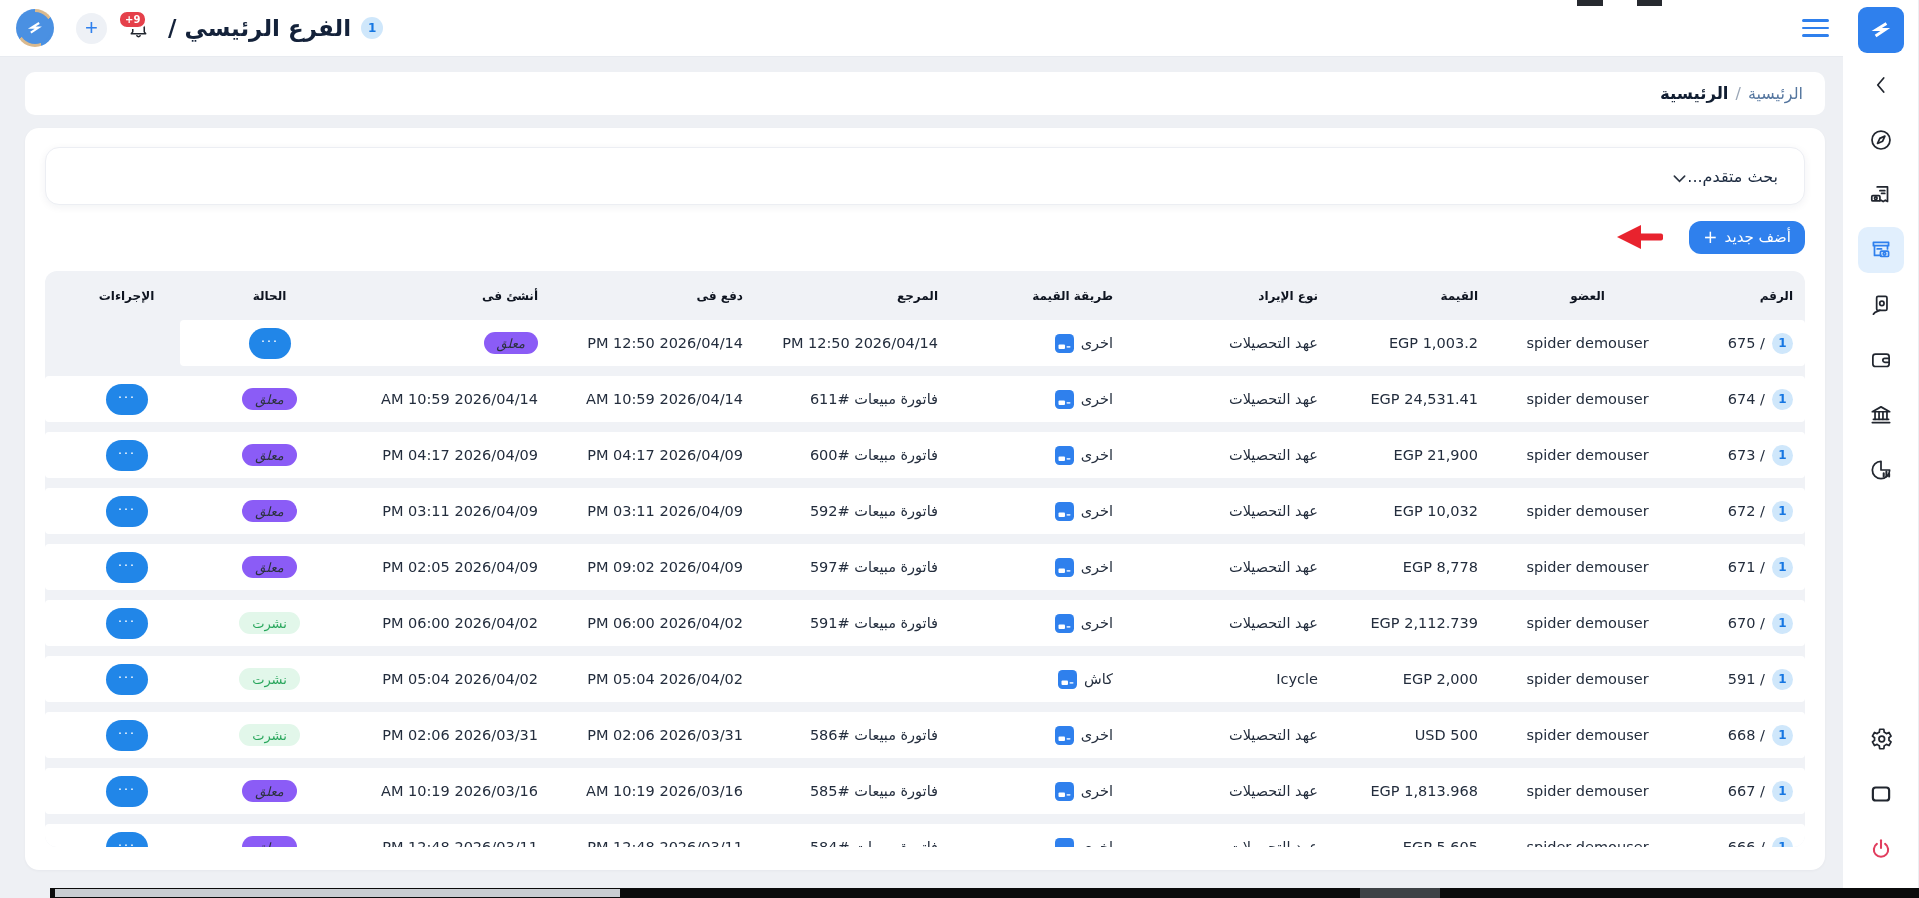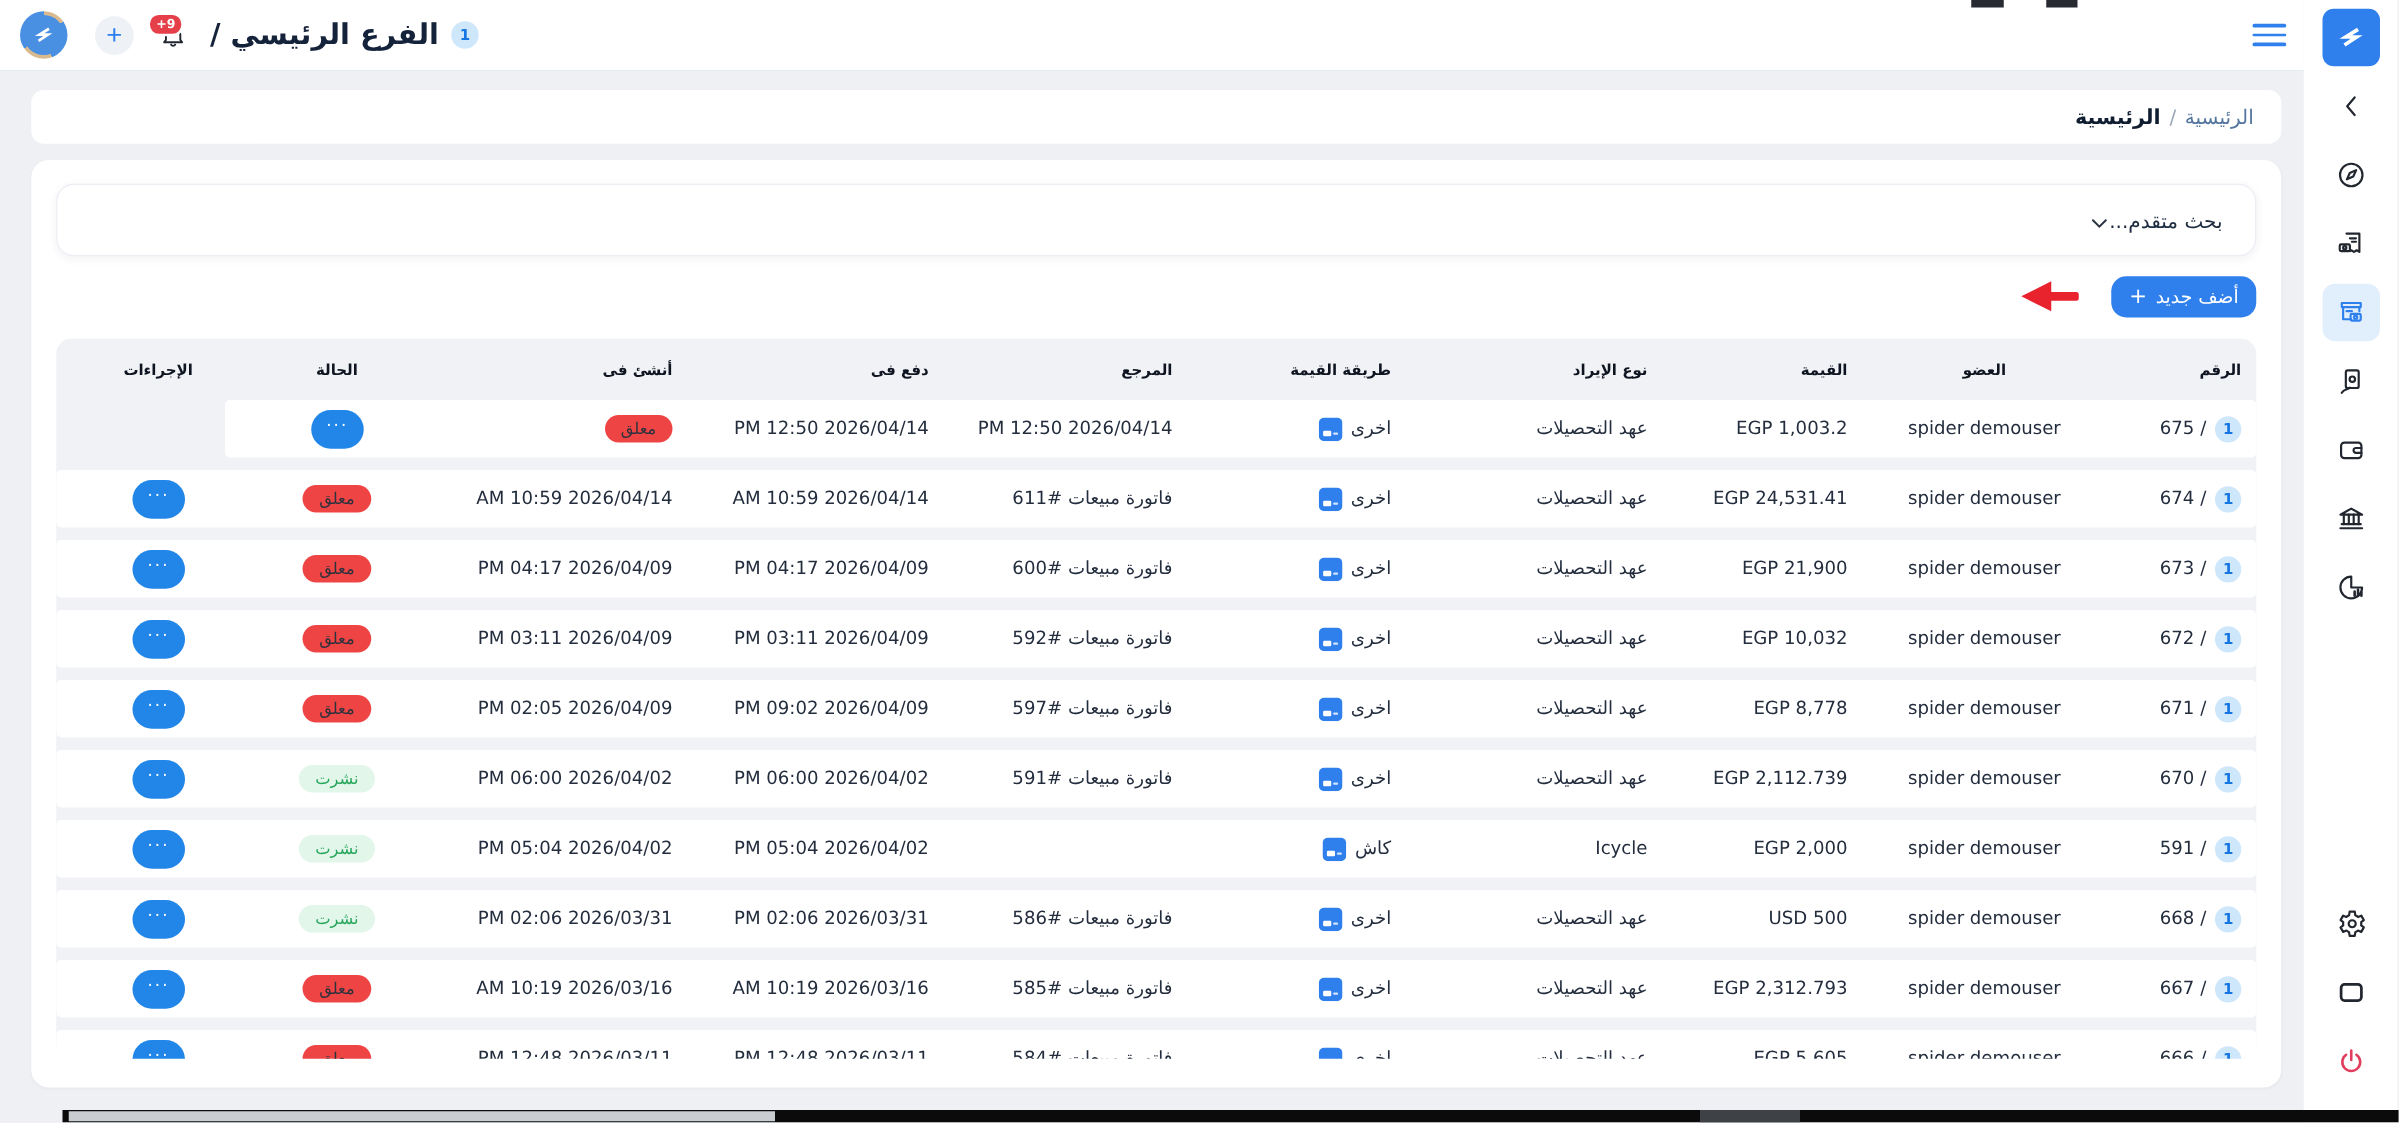--- a/index.html
+++ b/index.html
@@ -127,21 +127,21 @@
   .num-badge {
     width:21px; height:21px; border-radius:50%; background:#cfe7fb; color:#1576e2;
     font-size:12px; font-weight:bold; display:flex; align-items:center; justify-content:center;
     flex:0 0 21px;
   }
   .m-icon { width:19px; height:19px; flex:0 0 19px; }
   .m-icon svg { width:19px; height:19px; display:block; }
   .pill {
     border-radius:999px; font-size:13px; padding:4.5px 13px; line-height:1;
   }
-  .pill.pending { background:#ef4444; color:#2b323d; }
+  .pill.pending { background:#8b5cf6; color:#2b323d;font-style:italic; }
   .pill.published { background:#e2f7ea; color:#27a65b; }
   .dots-btn {
     width:42px; height:31px; border-radius:16px; background:#2186e8; border:none;
     color:#fff; font-size:15px; letter-spacing:1px; line-height:0; cursor:pointer;
     display:flex; align-items:center; justify-content:center; padding-bottom:7px;
   }
 
   
   .bottom-bar { position:absolute; left:0; bottom:0; width:100%; height:10px; z-index:60; }
   .bb-track { position:absolute; left:50px; right:0; top:0; bottom:0; background:#0b0b0c; }
@@ -589,21 +589,21 @@
                   <button class="dots-btn">···</button>
                 </div>
               </div>
               <div class="tr">
                 <div class="td ">
                   <span class="num-badge">1</span>
                   <span dir="ltr">667 / </span>
                 </div>
                 <div class="td center">spider demouser</div>
                 <div class="td ">
-                  <span dir="ltr">EGP 2,312.793</span>
+                  <span dir="ltr">EGP 1,813.968</span>
                 </div>
                 <div class="td ">عهد التحصيلات</div>
                 <div class="td ">
                   <span>اخرى</span>
                   <span class="m-icon">
                     <svg viewBox="0 0 19 19">
                       <rect width="19" height="19" rx="4.5" fill="#2f80ed"></rect>
                       <rect x="3.5" y="10.5" width="6.5" height="4.5" rx="1" fill="#fff"></rect>
                       <rect x="11.5" y="12" width="4" height="1.7" rx=".8" fill="#cfe3ff"></rect>
                     </svg>

